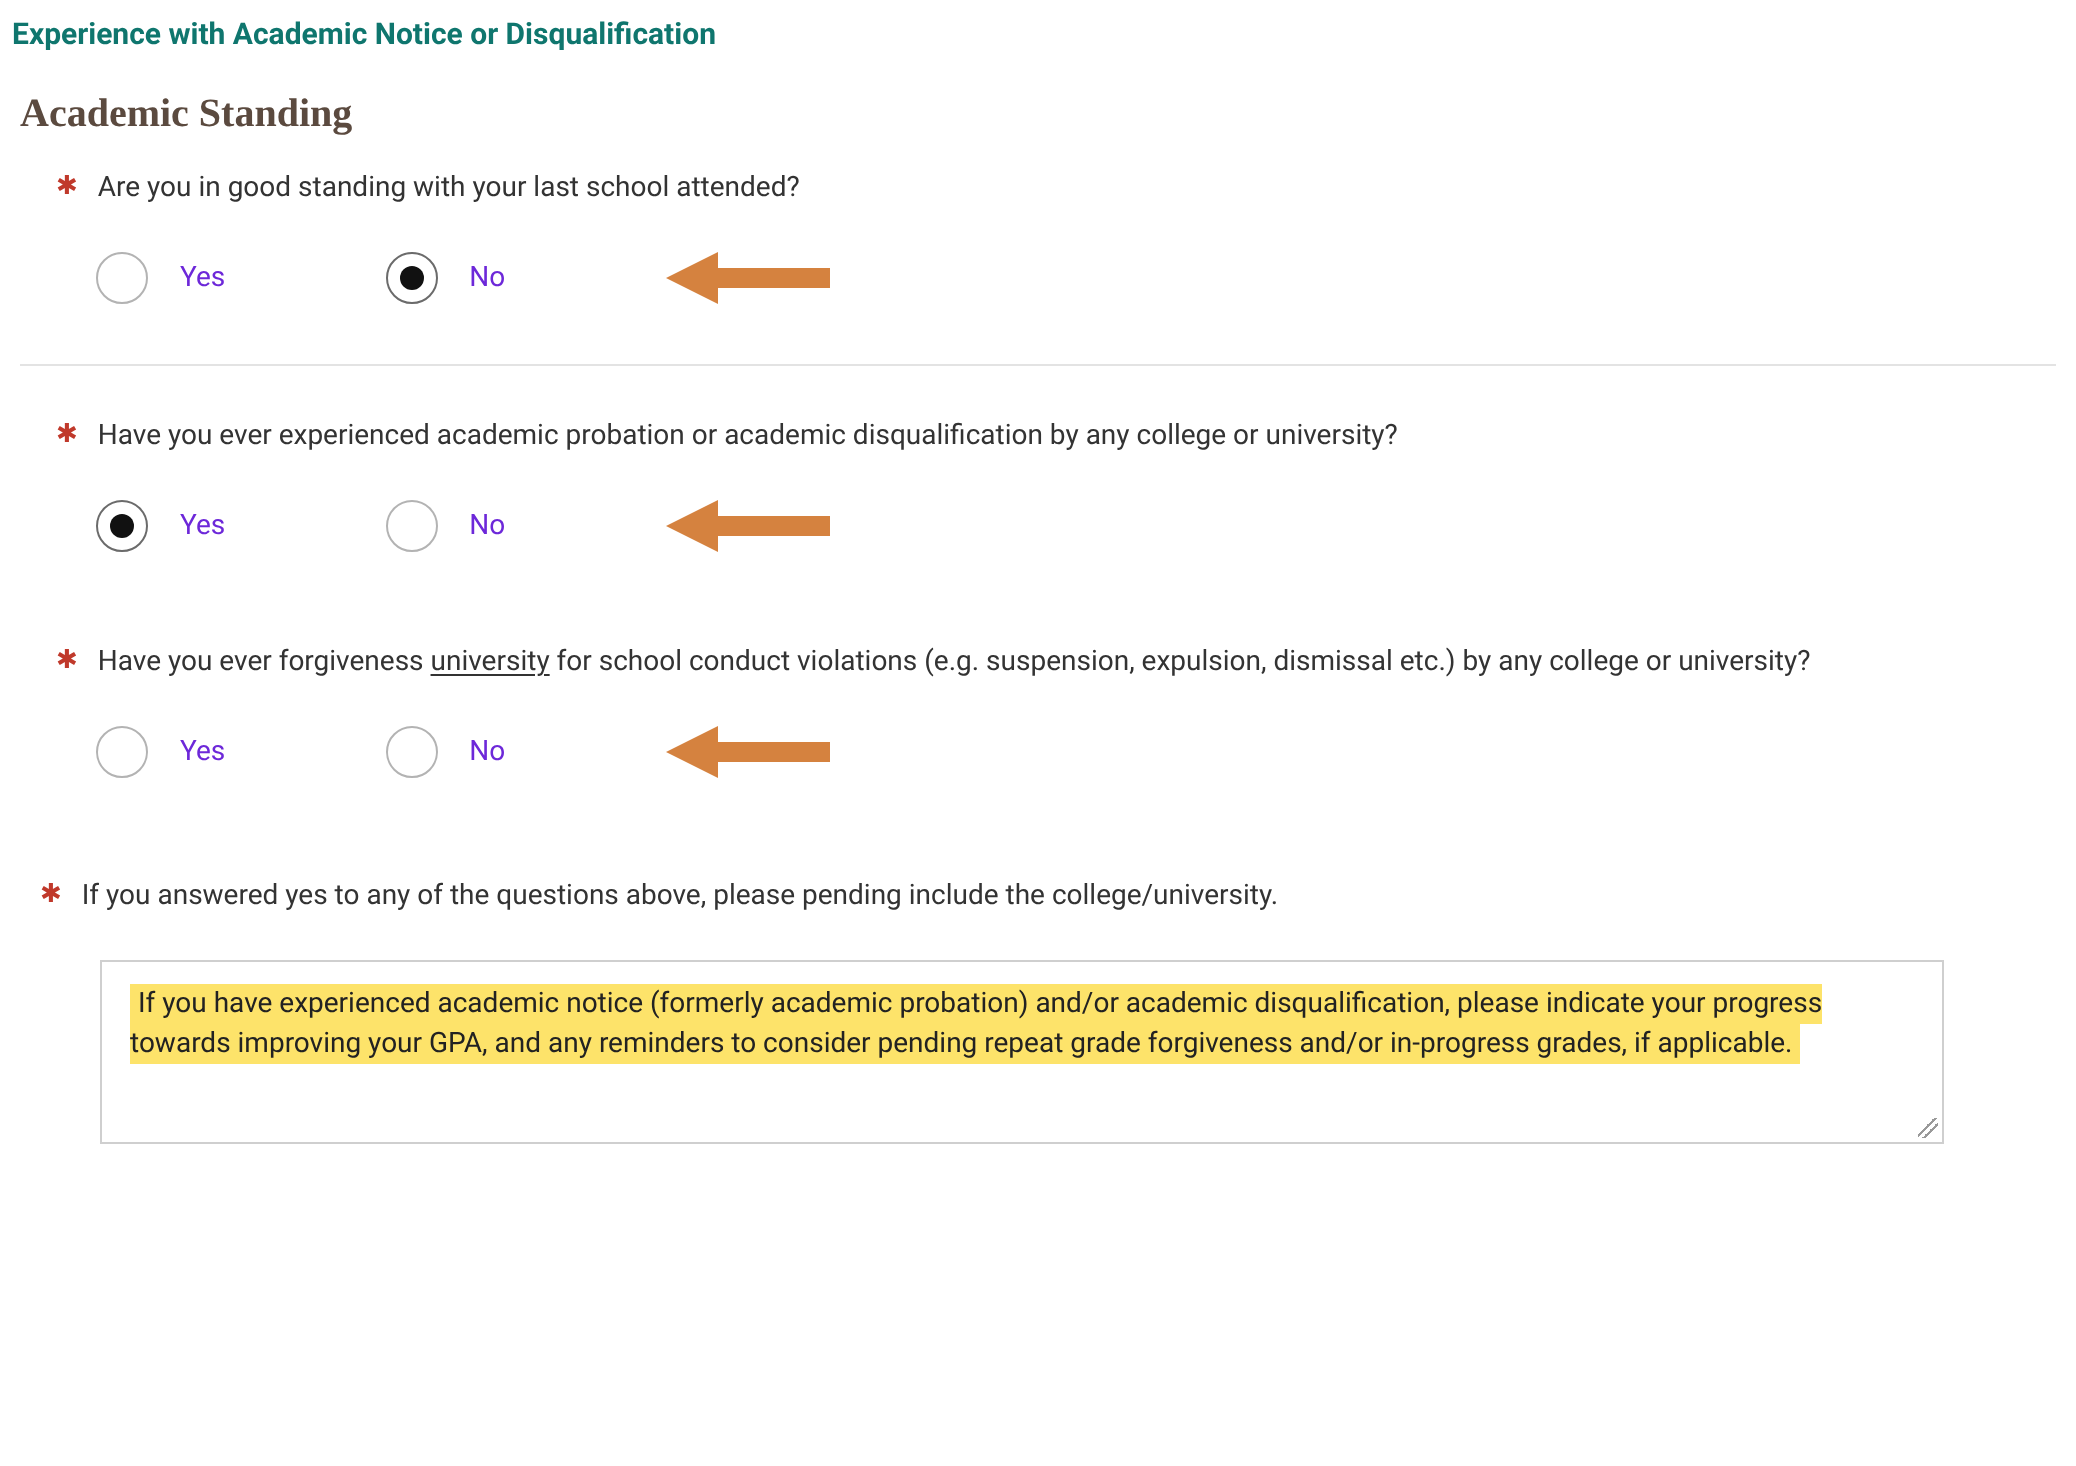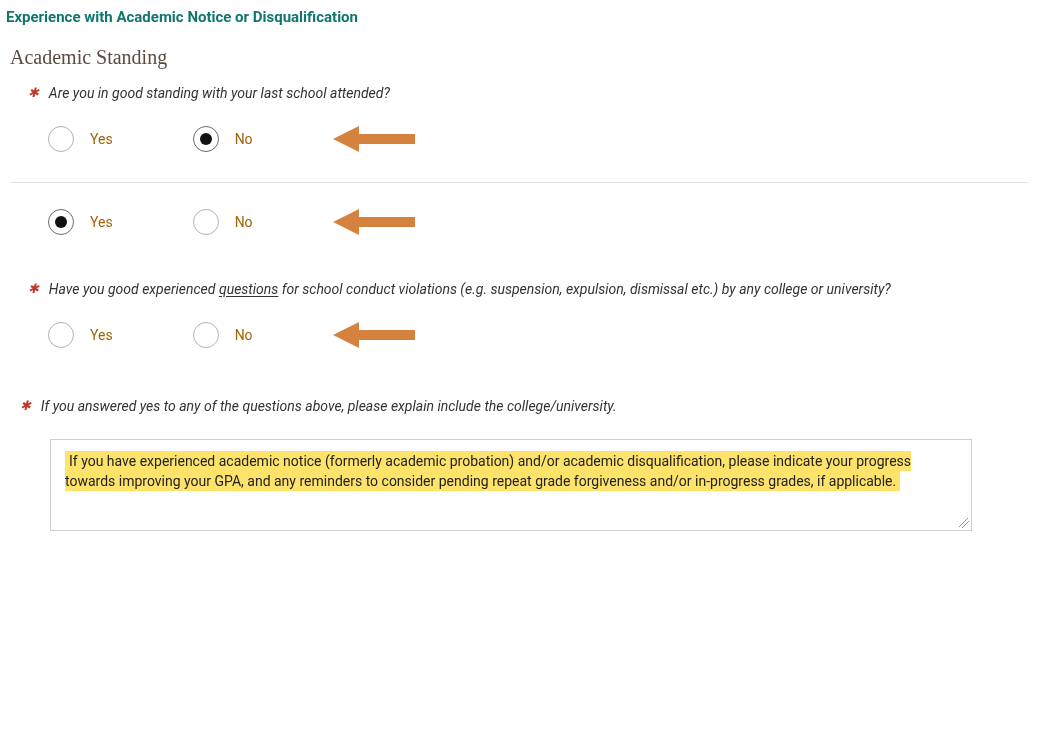--- a/index.html
+++ b/index.html
@@ -19,21 +19,21 @@
       font-size: 15px;
       color: #0f766e;
       padding: 8px 6px 20px 6px;
     }
     .content {
       padding: 0 10px 30px 10px;
     }
     .section-heading {
       font-family: Georgia, "Times New Roman", serif;
       font-size: 20px;
-      font-weight: 400;
+      font-weight: 700;
       color: #5b4a3f;
       margin: 0 0 14px 0;
     }
     .required-star {
       color: #c0392b;
       font-size: 13px;
       margin-right: 6px;
       position: relative;
       top: -1px;
     }
@@ -73,21 +73,21 @@
       border-color: #6b6b6b;
     }
     .radio-dot {
       width: 12px;
       height: 12px;
       background: #111;
       border-radius: 50%;
     }
     .radio-label {
       font-size: 14px;
-      color: #a16207;
+      color: #6d28d9;
     }
     .arrow-annotation {
       margin-left: 20px;
       display: inline-flex;
       align-items: center;
     }
     .hr-sep {
       border: none;
       border-top: 1px solid #e3e3e3;
       margin: 28px 0 24px 0;
@@ -119,21 +119,20 @@
       width: 10px;
       height: 10px;
       background:
         linear-gradient(135deg, transparent 0%, transparent 40%, #999 40%, #999 48%, transparent 48%, transparent 60%, #999 60%, #999 68%, transparent 68%);
     }
     .q-wrap {
       padding-left: 18px;
     }
     .q-line {
       margin-bottom: 4px;
-      font-style: italic;
     }
   </style>
 </head>
 <body>
 
 <div class="page-title">Experience with Academic Notice or Disqualification</div>
 
 <div class="content">
 
   <div class="section-heading">Academic Standing</div>
@@ -161,20 +160,24 @@
           </g>
         </svg>
       </span>
     </div>
   </div>
 
   <hr class="hr-sep">
 
 
   <div class="q-wrap">
+    <div class="q-line">
+      <span class="required-star">✱</span>
+      <span class="question-text">Have you ever experienced academic probation or academic disqualification by any college or university?</span>
+    </div>
     <div class="radio-row">
       <div class="radio-option">
         <span class="radio-circle selected">
           <span class="radio-dot"></span>
         </span>
         <span class="radio-label">Yes</span>
       </div>
       <div class="radio-option">
         <span class="radio-circle"></span>
         <span class="radio-label">No</span>
@@ -187,21 +190,21 @@
         </svg>
       </span>
     </div>
   </div>
 
   <div style="height:42px;"></div>
 
   <div class="q-wrap">
     <div class="q-line">
       <span class="required-star">✱</span>
-      <span class="question-text">Have you good experienced </span><span class="question-text underline">questions</span><span class="question-text"> for school conduct violations (e.g. suspension, expulsion, dismissal etc.) by any college or university?</span>
+      <span class="question-text">Have you ever forgiveness </span><span class="question-text underline">university</span><span class="question-text"> for school conduct violations (e.g. suspension, expulsion, dismissal etc.) by any college or university?</span>
     </div>
     <div class="radio-row">
       <div class="radio-option">
         <span class="radio-circle"></span>
         <span class="radio-label">Yes</span>
       </div>
       <div class="radio-option">
         <span class="radio-circle"></span>
         <span class="radio-label">No</span>
       </div>
@@ -213,21 +216,21 @@
         </svg>
       </span>
     </div>
   </div>
 
   <div style="height:46px;"></div>
 
   <div class="q-wrap" style="padding-left:10px;">
     <div class="q-line">
       <span class="required-star">✱</span>
-      <span class="question-text">If you answered yes to any of the questions above, please explain include the college/university.</span>
+      <span class="question-text">If you answered yes to any of the questions above, please pending include the college/university.</span>
     </div>
     <div class="textarea-wrap">
       <div class="editable-area">
         <span class="highlight-box">If you have experienced academic notice (formerly academic probation) and/or academic disqualification, please indicate your progress towards improving your GPA, and any reminders to consider pending repeat grade forgiveness and/or in-progress grades, if applicable.</span>
         <div class="resizer-corner"></div>
       </div>
     </div>
   </div>
 
 </div>

